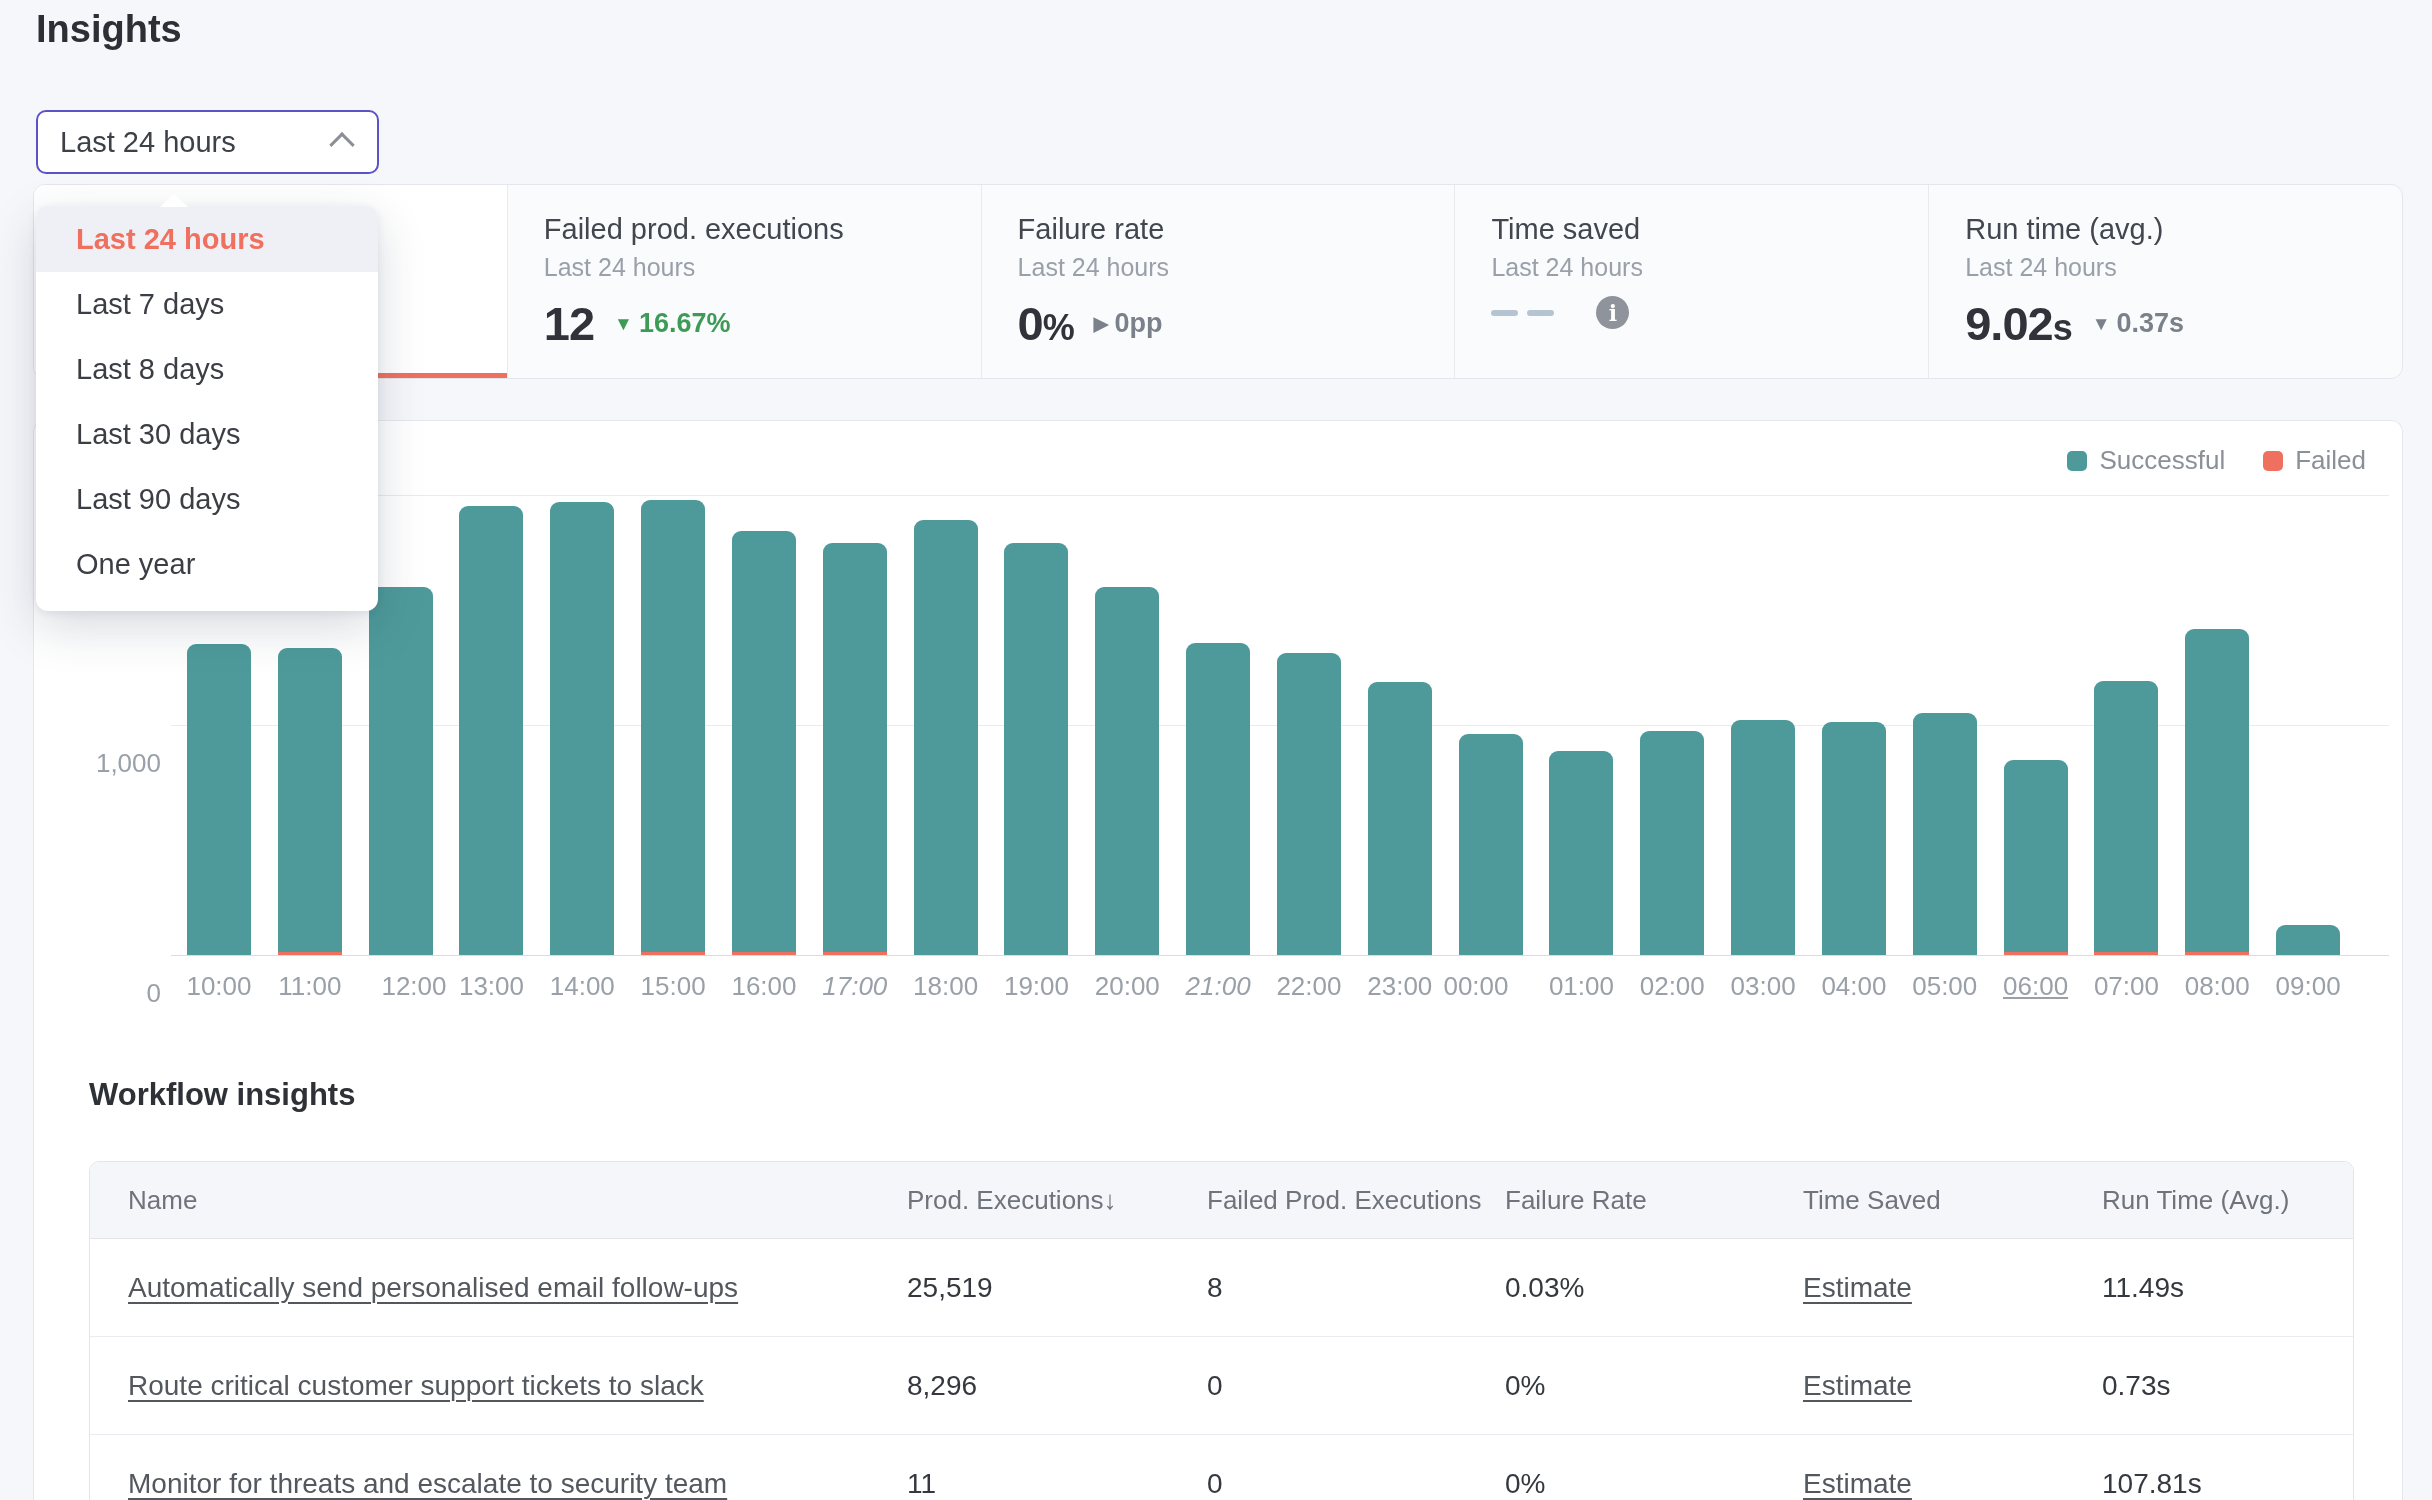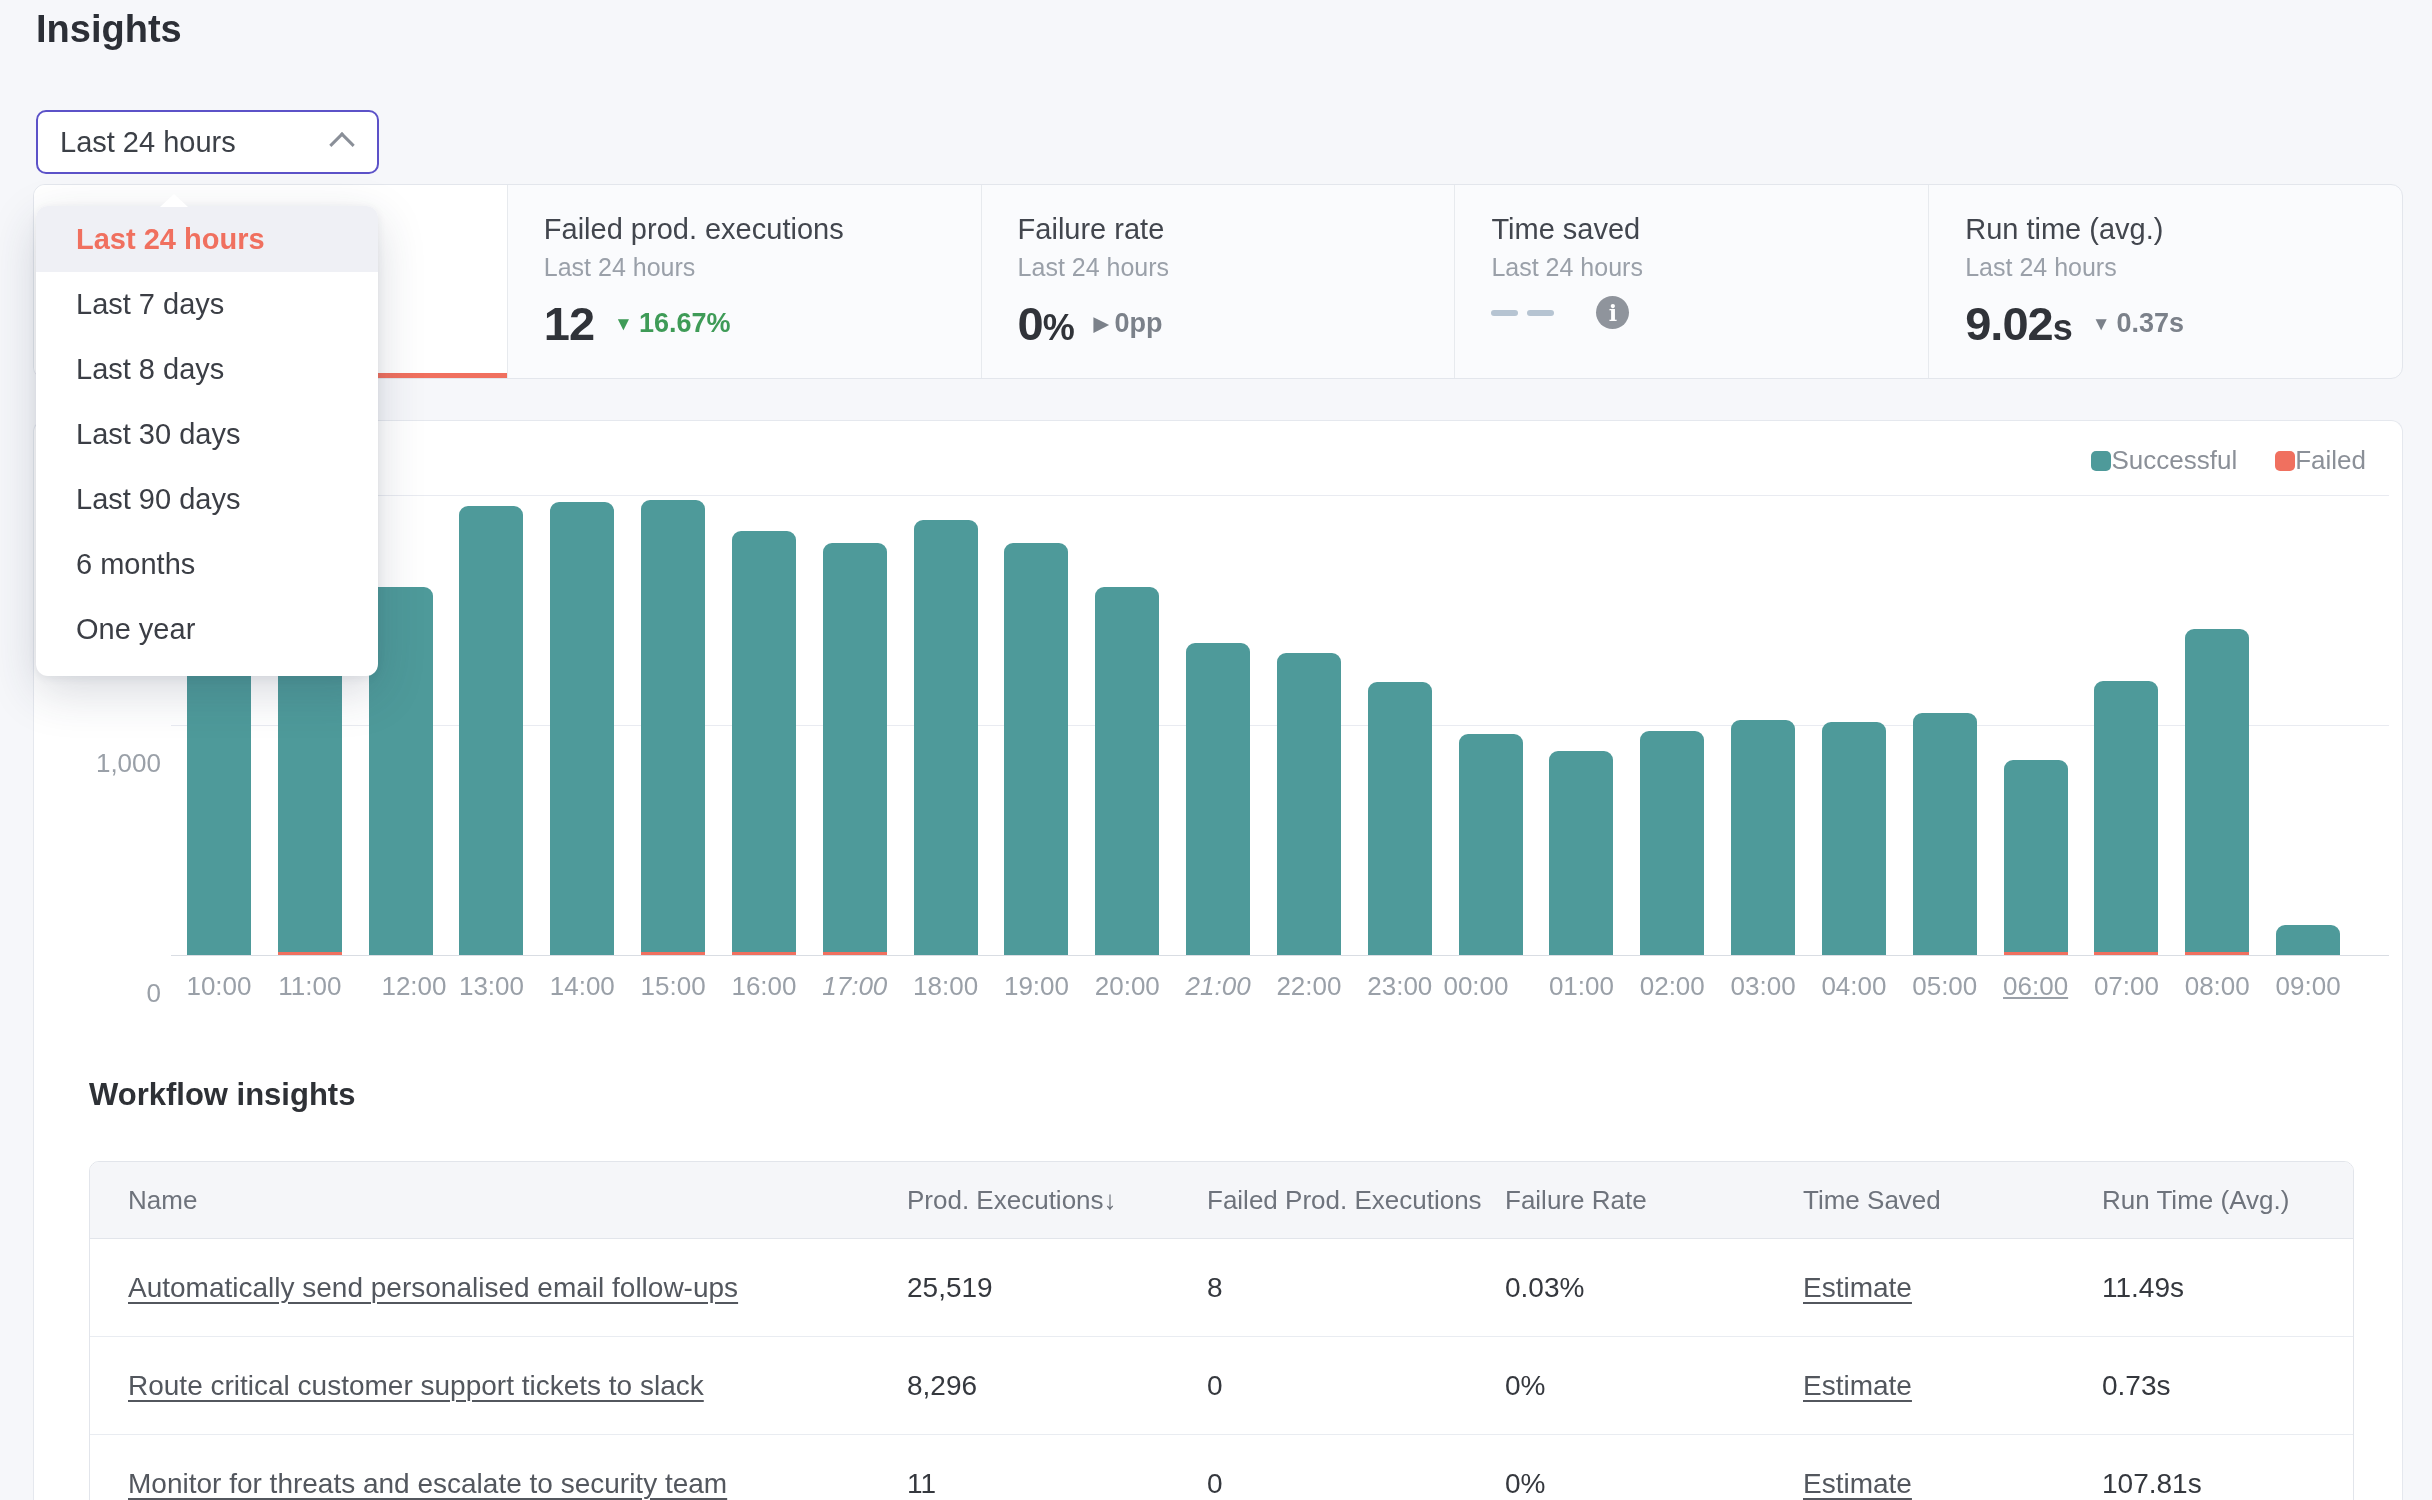--- a/index.html
+++ b/index.html
@@ -57,21 +57,21 @@
     color:#fff;font-size:22px;font-weight:700;font-family:"DejaVu Serif",serif;
   }
   .info-icon::before{content:"i";}
   
   .panel{
     position:absolute;left:33px;top:420px;width:2370px;height:1080px;box-sizing:border-box;
     background:#fff;border:1px solid #e5e8ee;border-bottom:none;border-radius:12px 12px 0 0;z-index:1;
   }
   
   .legend{position:absolute;top:24px;right:36px;display:flex;gap:38px;align-items:center;}
-  .legend-item{display:flex;align-items:center;font-size:26px;color:#8b9098;cursor:pointer;}
+  .legend-item{display:flex;align-items:center;gap:12px;font-size:26px;color:#8b9098;cursor:pointer;}
   .legend-sq{width:20px;height:20px;border-radius:5px;}
   .gridline{position:absolute;left:137px;right:13px;height:1px;background:#e9ebf1;}
   .gridline.zero{background:#d9dde3;}
   .ylabel{position:absolute;left:0;width:127px;text-align:right;font-size:26px;color:#9aa0a8;height:30px;line-height:30px;margin-top:38px;}
   .bar{position:absolute;width:64px;display:flex;flex-direction:column;}
   .bar-success{background:#4E9A9A;border-radius:9px 9px 0 0;flex:1 1 auto;}
   .bar-failed{background:#F0705F;flex:0 0 auto;}
   .xlabel{position:absolute;top:550px;width:100px;text-align:center;font-size:26px;color:#9aa0a8;}
   
   .wf-heading{position:absolute;left:55px;top:656px;font-size:31px;font-weight:700;color:#2e3136;}
@@ -97,21 +97,20 @@
   <span class="chevron-up"></span>
 </div>
 
 <div class="menu-notch"></div>
 <div class="menu" id="menu">
     <div class="menu-item selected">Last 24 hours</div>
     <div class="menu-item">Last 7 days</div>
     <div class="menu-item">Last 8 days</div>
     <div class="menu-item">Last 30 days</div>
     <div class="menu-item">Last 90 days</div>
-    <div class="menu-item">6 months</div>
     <div class="menu-item">One year</div>
   </div>
 
 <div class="cards-row" id="cards">
     <div class="card active">
       <div class="card-title"></div>
       <div class="card-sub"></div>
       <div class="card-value-row"></div>
       <div class="active-bar"></div>
     </div>

